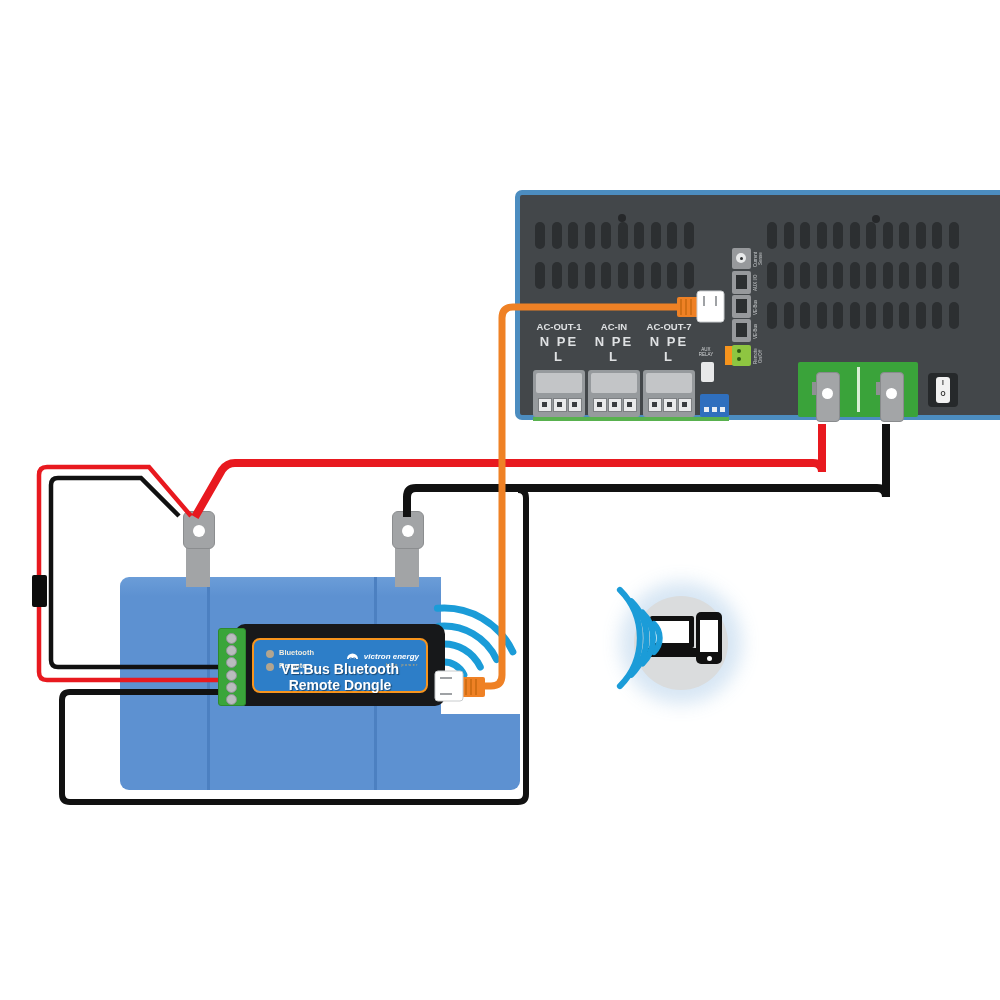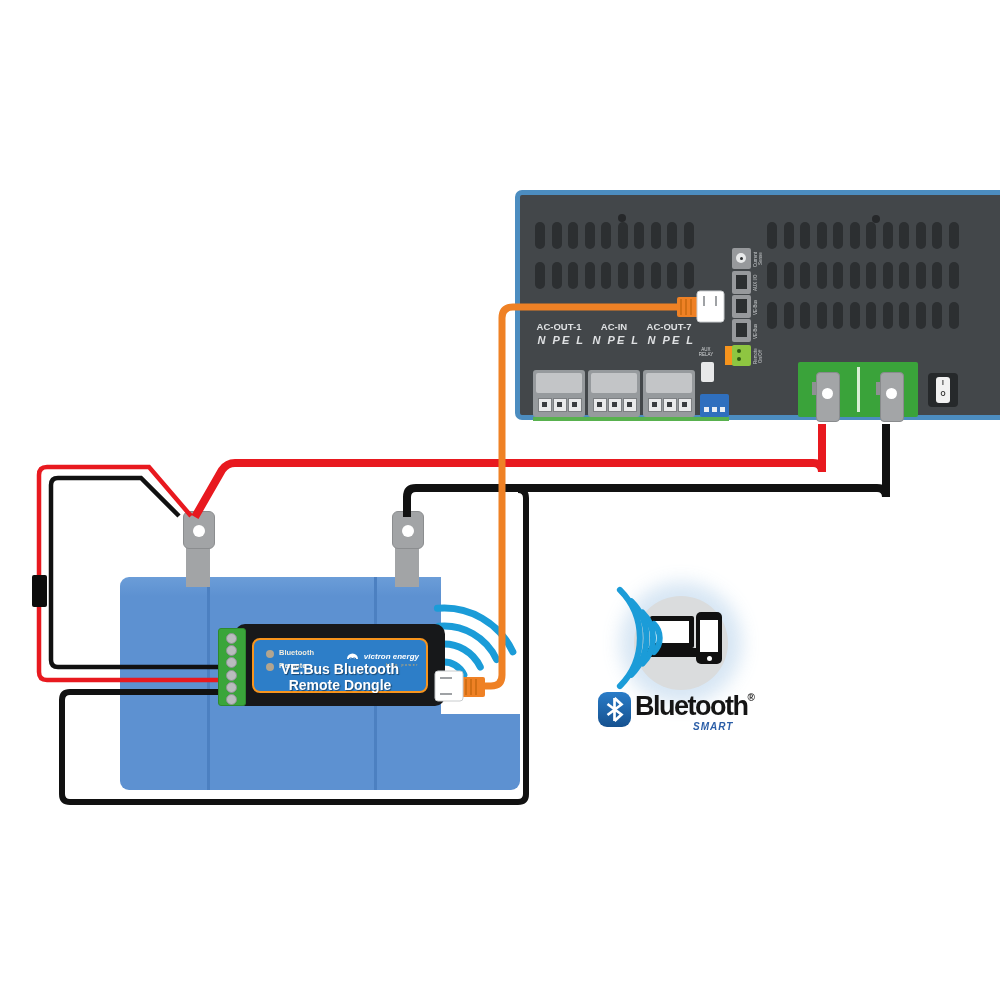--- a/index.html
+++ b/index.html
@@ -10,21 +10,21 @@
   #battery{z-index:1;} #whitebox{z-index:2;} #bt-logo{z-index:2;}
   #wire-layer{z-index:3;} #inverter{z-index:4;} #dongle{z-index:4;} #orange-layer{z-index:5;}
 
   
   #inverter{left:515px;top:190px;width:499px;height:230px;box-sizing:border-box;
     background:#43474a;border:5px solid #4c8dc0;border-radius:7px;}
   .screw{width:8px;height:8px;border-radius:50%;background:#26282a;}
   .vents{position:absolute;}
   .vent{position:absolute;width:10px;height:27px;border-radius:5px;background:#2c2f31;}
   .ac-label{width:52px;text-align:center;color:#dfe1e3;font-weight:bold;font-size:9.5px;}
-  .ac-pins{width:52px;text-align:right;color:#dfe1e3;font-weight:bold;font-size:11px;letter-spacing:2px;font-style:italic;}
+  .ac-pins{width:52px;text-align:center;color:#dfe1e3;font-weight:bold;font-size:13px;letter-spacing:2px;}
   .tblock{width:52px;height:47px;background:#969a9d;border-radius:3px;}
   .tcover{position:absolute;left:3px;top:3px;width:46px;height:20px;background:#c3c5c7;border-radius:2px;}
   .tscrew{position:absolute;top:28px;width:12px;height:12px;background:#e9eaeb;border:1px solid #7c7f82;}
   .tscrew i{position:absolute;left:3px;top:3px;width:5px;height:5px;background:#3a3d40;}
   .blueblock{left:695px;width:29px;height:23px;background:#2f6fbe;border-radius:2px;}
   .bdot{position:absolute;top:13px;width:5px;height:5px;background:#e9eef5;}
   .greenstrip{background:#58b14e;}
   .port{background:#97999c;border-radius:2px;}
   .portlabel{color:#c6c9cb;font-size:4.5px;line-height:1.1;white-space:pre;
     writing-mode:vertical-rl;transform:rotate(180deg);text-align:center;}
@@ -334,25 +334,14 @@
     <div class="abs" id="laptop-screen">
         <i></i>
       </div>
     <div class="abs" id="laptop-base"></div>
     <div class="abs" id="phone-body">
       <i></i>
         <span id="phone-dot"></span>
     </div>
   </div>
 
-  <div id="bt-logo" class="abs">
-    <div id="bt-tile">
-      <svg width="33" height="35" viewBox="0 0 33 35">
-        <path d="M16.5,6 L16.5,29 M16.5,6 L23.5,12.5 L9.5,23 M16.5,29 L23.5,22.5 L9.5,12" fill="none" stroke="#ffffff" stroke-width="2.7"></path>
-      </svg>
-    </div>
-    <div id="bt-wordmark">
-      <span>Bluetooth</span><span id="bt-reg">®</span>
-    </div>
-    <div id="bt-sub">SMART</div>
-  </div>
 
 </div>
 
 </body></html>

